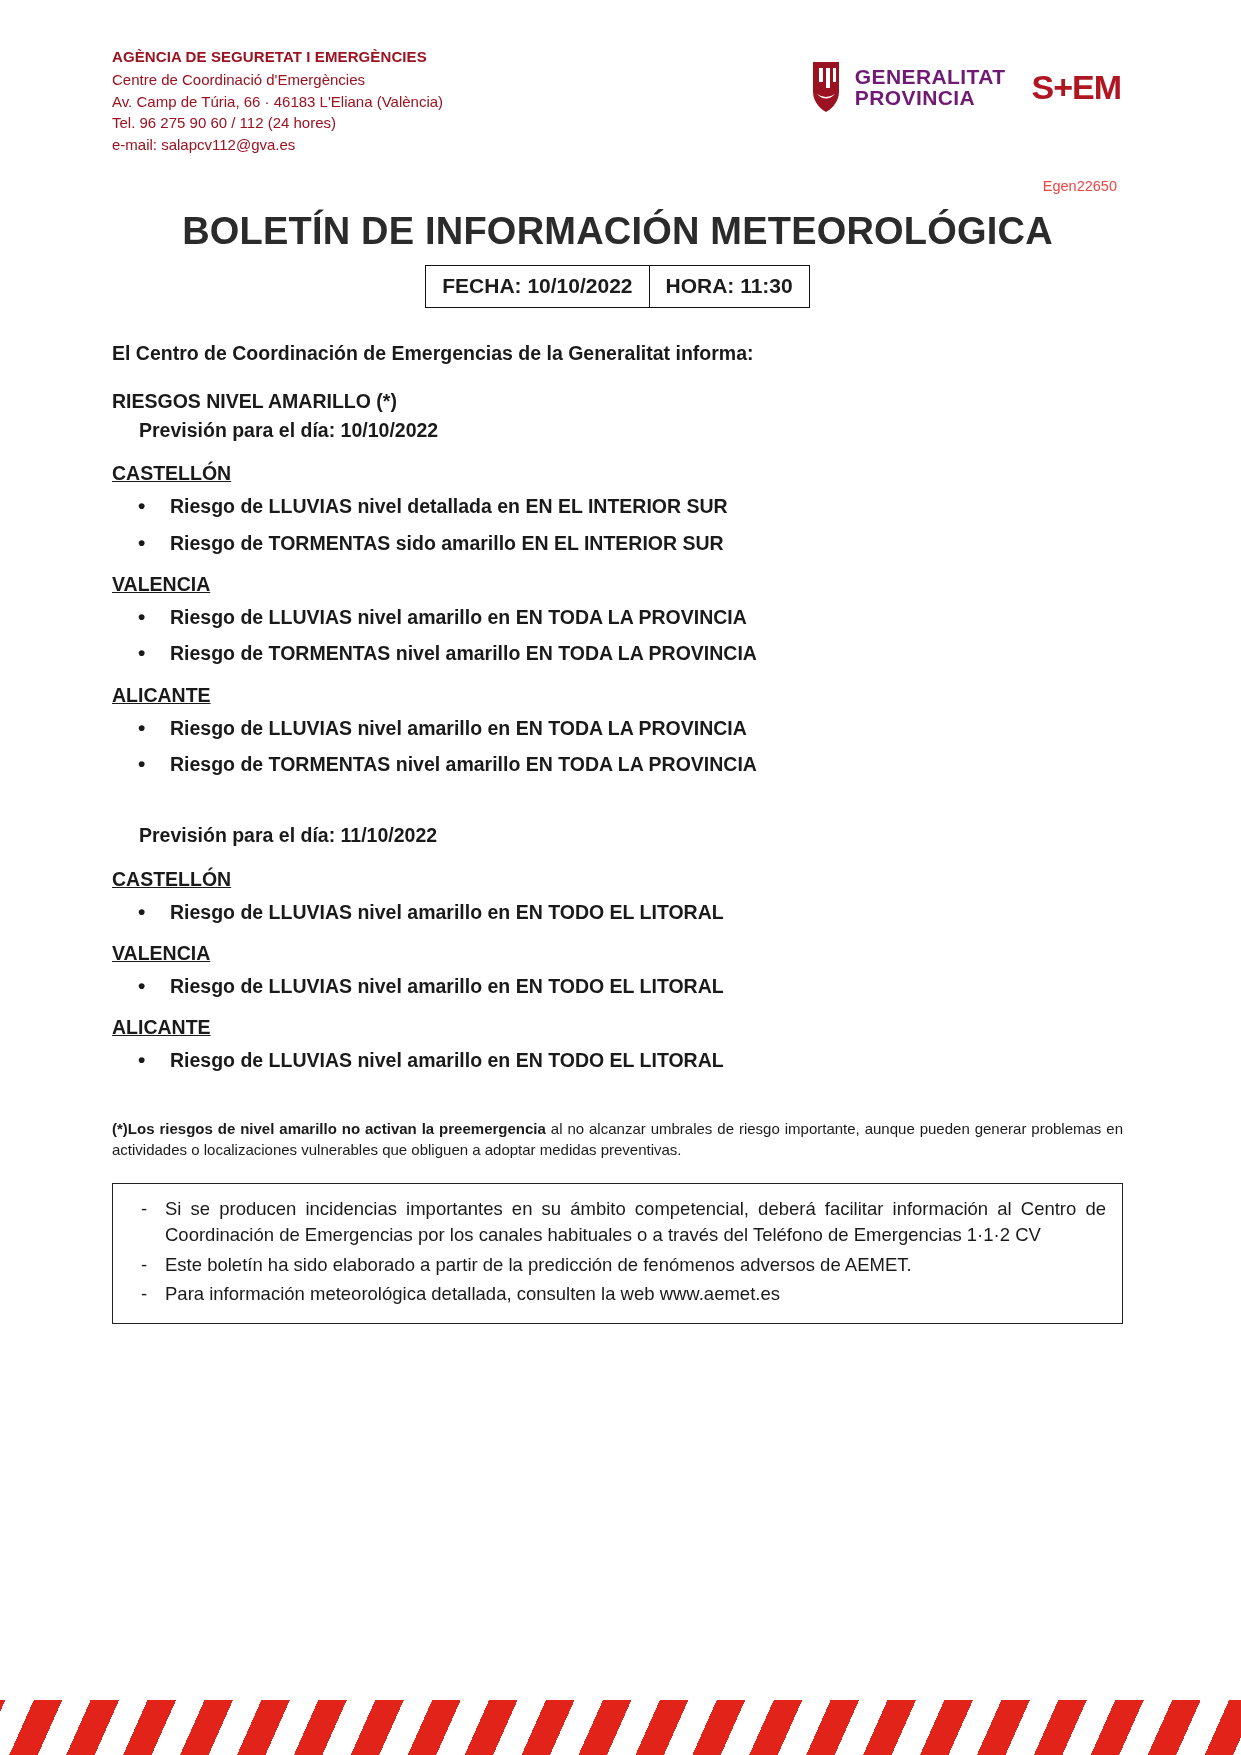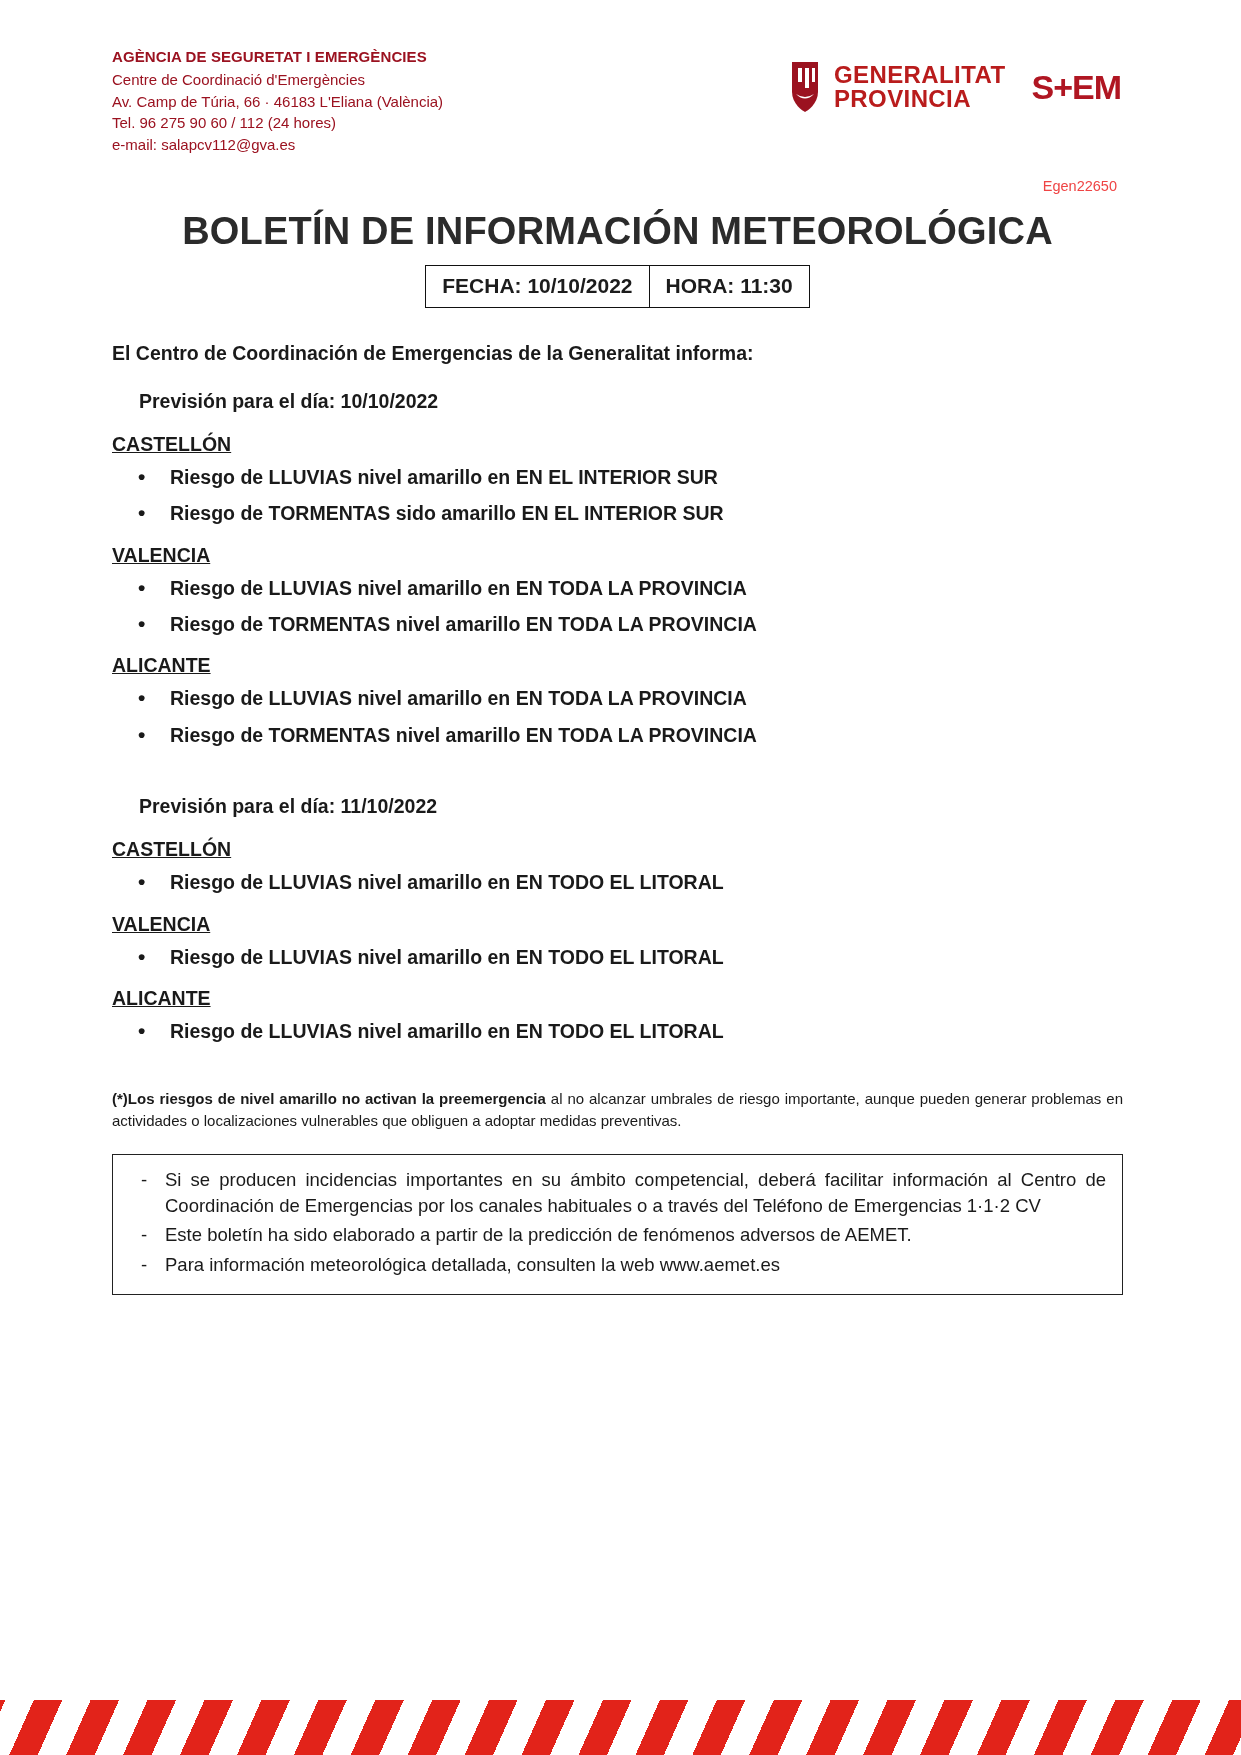--- a/index.html
+++ b/index.html
@@ -56,24 +56,24 @@
   .gva-logo {
     display: flex;
     align-items: center;
     gap: 12px;
   }
   .gva-shield {
     width: 34px;
     height: 54px;
   }
   .gva-text {
-    font-size: 24px;
+    font-size: 21px;
     font-weight: bold;
     line-height: 1.02;
-    color: #b91c1c;
+    color: #701a75;
     letter-spacing: .4px;
   }
   .sem-logo {
     font-size: 34px;
     font-weight: bold;
     color: #b01622;
     letter-spacing: -1px;
     line-height: 1;
   }
 
@@ -275,26 +275,27 @@
     <div class="datebar">
       <div class="cell">FECHA: 10/10/2022</div>
       <div class="cell">HORA: 11:30</div>
     </div>
   </div>
 
   <div class="content">
 
     <div class="intro">El Centro de Coordinación de Emergencias de la Generalitat informa:</div>
 
+    <div class="risk-head">RIESGOS NIVEL AMARILLO (*)</div>
     <div class="prev-line">Previsión para el día: 10/10/2022</div>
 
     <div>
       <div class="province">CASTELLÓN</div>
       <ul class="risk-list">
-        <li>Riesgo de  LLUVIAS nivel amarillo en EN   EL INTERIOR SUR</li>
+        <li>Riesgo de  LLUVIAS nivel detallada en EN   EL INTERIOR SUR</li>
         <li>Riesgo de  TORMENTAS sido amarillo EN   EL INTERIOR SUR</li>
       </ul>
 
       <div class="province">VALENCIA</div>
       <ul class="risk-list">
         <li>Riesgo de  LLUVIAS nivel amarillo en EN   TODA LA PROVINCIA</li>
         <li>Riesgo de  TORMENTAS nivel amarillo EN   TODA LA PROVINCIA</li>
       </ul>
 
       <div class="province">ALICANTE</div>

